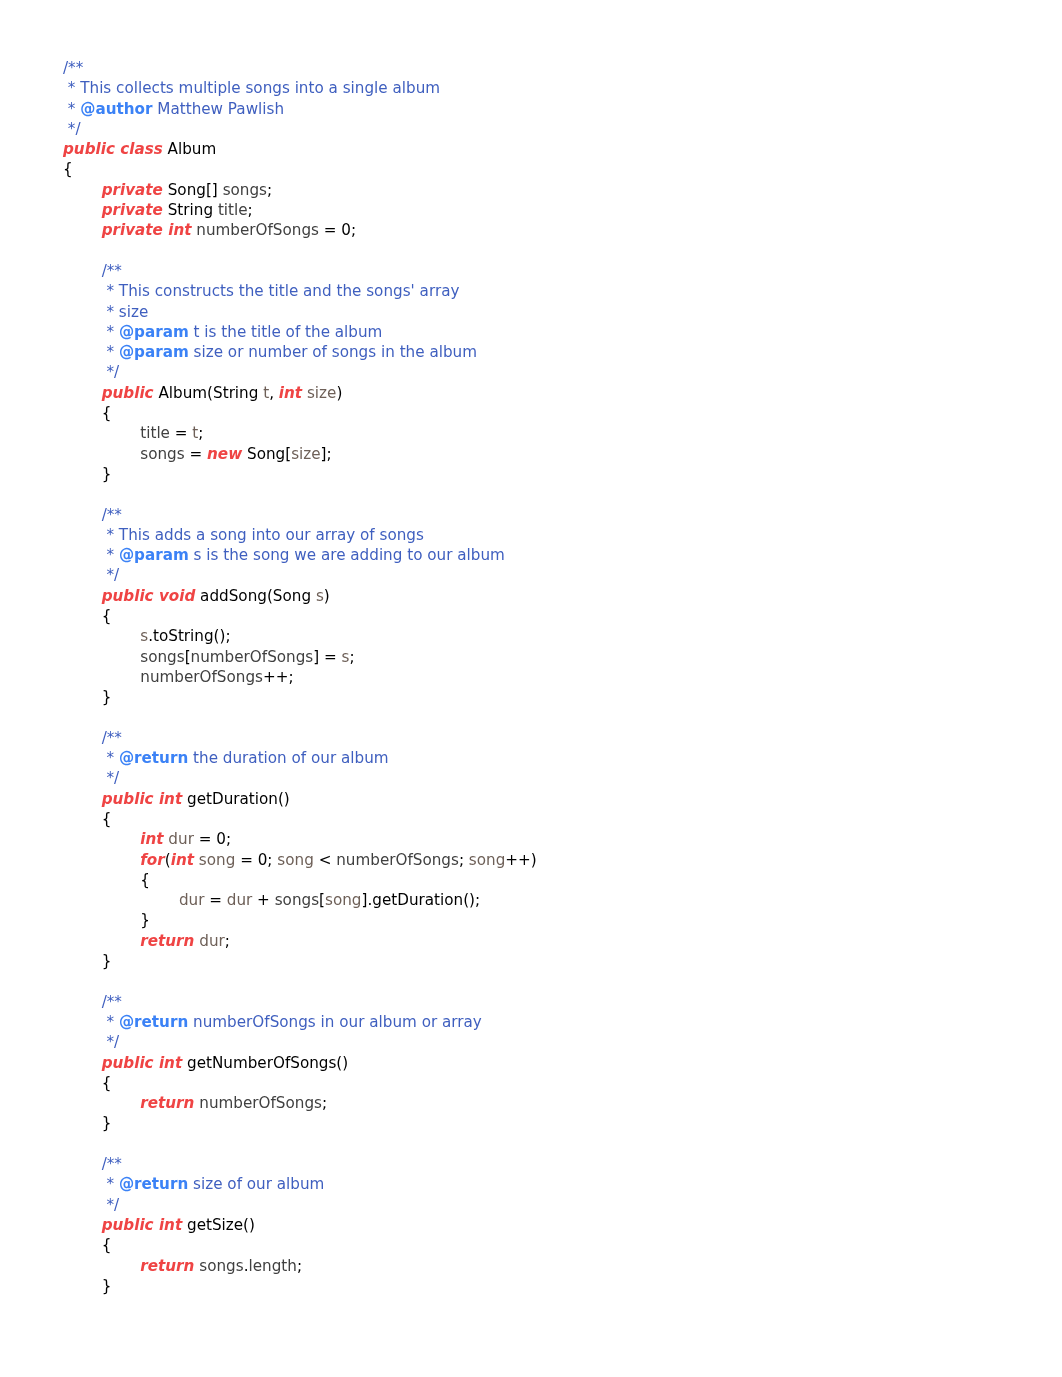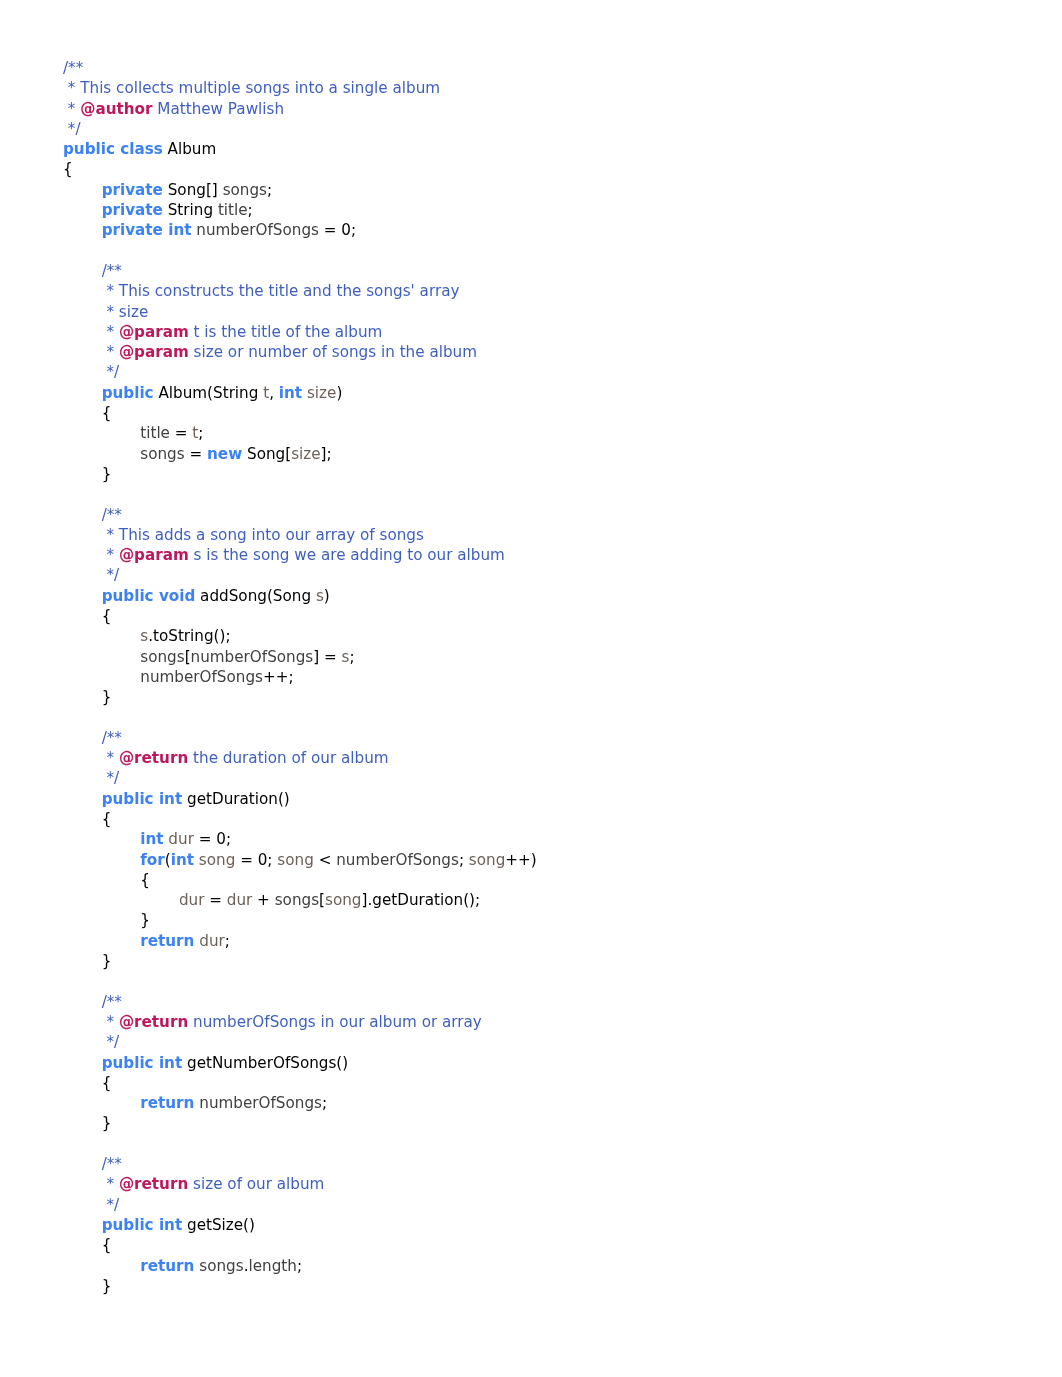--- a/index.html
+++ b/index.html
@@ -31,24 +31,24 @@
   }
   .line {
     white-space: pre;
     min-height: 20.3px;
   }
   .line.blank {
     height: 20.3px;
   }
   
   .tok-plain   { color: #000000; }
-  .tok-kw      { color: #3b82f6; font-weight: bold; }
+  .tok-kw      { color: #ef4444; font-weight: bold; font-style: italic; }
   .tok-field   { color: #404040; }
   .tok-local   { color: #6e6058; }
   .tok-comment { color: #3f5fbf; }
-  .tok-jdtag   { color: #be185d; font-weight: bold; text-align: center; }
+  .tok-jdtag   { color: #3b82f6; font-weight: bold; text-align: center; }
 </style>
 </head>
 <body>
 
 <div id="code-page">
   <div class="code-listing" id="code-listing"><div class="line"><span class="tok-comment">/**</span></div><div class="line"><span class="tok-comment"> * This collects multiple songs into a single album</span></div><div class="line"><span class="tok-comment"> * </span><span class="tok-jdtag">@author</span><span class="tok-comment"> Matthew Pawlish</span></div><div class="line"><span class="tok-comment"> */</span></div><div class="line"><span class="tok-kw">public class</span><span class="tok-plain"> Album</span></div><div class="line"><span class="tok-plain">{</span></div><div class="line"><span class="tok-plain">        </span><span class="tok-kw">private</span><span class="tok-plain"> Song[] </span><span class="tok-field">songs</span><span class="tok-plain">;</span></div><div class="line"><span class="tok-plain">        </span><span class="tok-kw">private</span><span class="tok-plain"> String </span><span class="tok-field">title</span><span class="tok-plain">;</span></div><div class="line"><span class="tok-plain">        </span><span class="tok-kw">private int</span><span class="tok-plain"> </span><span class="tok-field">numberOfSongs</span><span class="tok-plain"> = 0;</span></div><div class="line blank">&nbsp;</div><div class="line"><span class="tok-plain">        </span><span class="tok-comment">/**</span></div><div class="line"><span class="tok-plain">        </span><span class="tok-comment"> * This constructs the title and the songs' array</span></div><div class="line"><span class="tok-plain">        </span><span class="tok-comment"> * size</span></div><div class="line"><span class="tok-plain">        </span><span class="tok-comment"> * </span><span class="tok-jdtag">@param</span><span class="tok-comment"> t is the title of the album</span></div><div class="line"><span class="tok-plain">        </span><span class="tok-comment"> * </span><span class="tok-jdtag">@param</span><span class="tok-comment"> size or number of songs in the album</span></div><div class="line"><span class="tok-plain">        </span><span class="tok-comment"> */</span></div><div class="line"><span class="tok-plain">        </span><span class="tok-kw">public</span><span class="tok-plain"> Album(String </span><span class="tok-local">t</span><span class="tok-plain">, </span><span class="tok-kw">int</span><span class="tok-plain"> </span><span class="tok-local">size</span><span class="tok-plain">)</span></div><div class="line"><span class="tok-plain">        </span><span class="tok-plain">{</span></div><div class="line"><span class="tok-plain">                </span><span class="tok-field">title</span><span class="tok-plain"> = </span><span class="tok-local">t</span><span class="tok-plain">;</span></div><div class="line"><span class="tok-plain">                </span><span class="tok-field">songs</span><span class="tok-plain"> = </span><span class="tok-kw">new</span><span class="tok-plain"> Song[</span><span class="tok-local">size</span><span class="tok-plain">];</span></div><div class="line"><span class="tok-plain">        </span><span class="tok-plain">}</span></div><div class="line blank">&nbsp;</div><div class="line"><span class="tok-plain">        </span><span class="tok-comment">/**</span></div><div class="line"><span class="tok-plain">        </span><span class="tok-comment"> * This adds a song into our array of songs</span></div><div class="line"><span class="tok-plain">        </span><span class="tok-comment"> * </span><span class="tok-jdtag">@param</span><span class="tok-comment"> s is the song we are adding to our album</span></div><div class="line"><span class="tok-plain">        </span><span class="tok-comment"> */</span></div><div class="line"><span class="tok-plain">        </span><span class="tok-kw">public void</span><span class="tok-plain"> addSong(Song </span><span class="tok-local">s</span><span class="tok-plain">)</span></div><div class="line"><span class="tok-plain">        </span><span class="tok-plain">{</span></div><div class="line"><span class="tok-plain">                </span><span class="tok-local">s</span><span class="tok-plain">.toString();</span></div><div class="line"><span class="tok-plain">                </span><span class="tok-field">songs</span><span class="tok-plain">[</span><span class="tok-field">numberOfSongs</span><span class="tok-plain">] = </span><span class="tok-local">s</span><span class="tok-plain">;</span></div><div class="line"><span class="tok-plain">                </span><span class="tok-field">numberOfSongs</span><span class="tok-plain">++;</span></div><div class="line"><span class="tok-plain">        </span><span class="tok-plain">}</span></div><div class="line blank">&nbsp;</div><div class="line"><span class="tok-plain">        </span><span class="tok-comment">/**</span></div><div class="line"><span class="tok-plain">        </span><span class="tok-comment"> * </span><span class="tok-jdtag">@return</span><span class="tok-comment"> the duration of our album</span></div><div class="line"><span class="tok-plain">        </span><span class="tok-comment"> */</span></div><div class="line"><span class="tok-plain">        </span><span class="tok-kw">public int</span><span class="tok-plain"> getDuration()</span></div><div class="line"><span class="tok-plain">        </span><span class="tok-plain">{</span></div><div class="line"><span class="tok-plain">                </span><span class="tok-kw">int</span><span class="tok-plain"> </span><span class="tok-local">dur</span><span class="tok-plain"> = 0;</span></div><div class="line"><span class="tok-plain">                </span><span class="tok-kw">for</span><span class="tok-plain">(</span><span class="tok-kw">int</span><span class="tok-plain"> </span><span class="tok-local">song</span><span class="tok-plain"> = 0; </span><span class="tok-local">song</span><span class="tok-plain"> &lt; </span><span class="tok-field">numberOfSongs</span><span class="tok-plain">; </span><span class="tok-local">song</span><span class="tok-plain">++)</span></div><div class="line"><span class="tok-plain">                </span><span class="tok-plain">{</span></div><div class="line"><span class="tok-plain">                        </span><span class="tok-local">dur</span><span class="tok-plain"> = </span><span class="tok-local">dur</span><span class="tok-plain"> + </span><span class="tok-field">songs</span><span class="tok-plain">[</span><span class="tok-local">song</span><span class="tok-plain">].getDuration();</span></div><div class="line"><span class="tok-plain">                </span><span class="tok-plain">}</span></div><div class="line"><span class="tok-plain">                </span><span class="tok-kw">return</span><span class="tok-plain"> </span><span class="tok-local">dur</span><span class="tok-plain">;</span></div><div class="line"><span class="tok-plain">        </span><span class="tok-plain">}</span></div><div class="line blank">&nbsp;</div><div class="line"><span class="tok-plain">        </span><span class="tok-comment">/**</span></div><div class="line"><span class="tok-plain">        </span><span class="tok-comment"> * </span><span class="tok-jdtag">@return</span><span class="tok-comment"> numberOfSongs in our album or array</span></div><div class="line"><span class="tok-plain">        </span><span class="tok-comment"> */</span></div><div class="line"><span class="tok-plain">        </span><span class="tok-kw">public int</span><span class="tok-plain"> getNumberOfSongs()</span></div><div class="line"><span class="tok-plain">        </span><span class="tok-plain">{</span></div><div class="line"><span class="tok-plain">                </span><span class="tok-kw">return</span><span class="tok-plain"> </span><span class="tok-field">numberOfSongs</span><span class="tok-plain">;</span></div><div class="line"><span class="tok-plain">        </span><span class="tok-plain">}</span></div><div class="line blank">&nbsp;</div><div class="line"><span class="tok-plain">        </span><span class="tok-comment">/**</span></div><div class="line"><span class="tok-plain">        </span><span class="tok-comment"> * </span><span class="tok-jdtag">@return</span><span class="tok-comment"> size of our album</span></div><div class="line"><span class="tok-plain">        </span><span class="tok-comment"> */</span></div><div class="line"><span class="tok-plain">        </span><span class="tok-kw">public int</span><span class="tok-plain"> getSize()</span></div><div class="line"><span class="tok-plain">        </span><span class="tok-plain">{</span></div><div class="line"><span class="tok-plain">                </span><span class="tok-kw">return</span><span class="tok-plain"> </span><span class="tok-field">songs</span><span class="tok-plain">.</span><span class="tok-field">length</span><span class="tok-plain">;</span></div><div class="line"><span class="tok-plain">        </span><span class="tok-plain">}</span></div></div>
 </div>
 
 </body></html>

